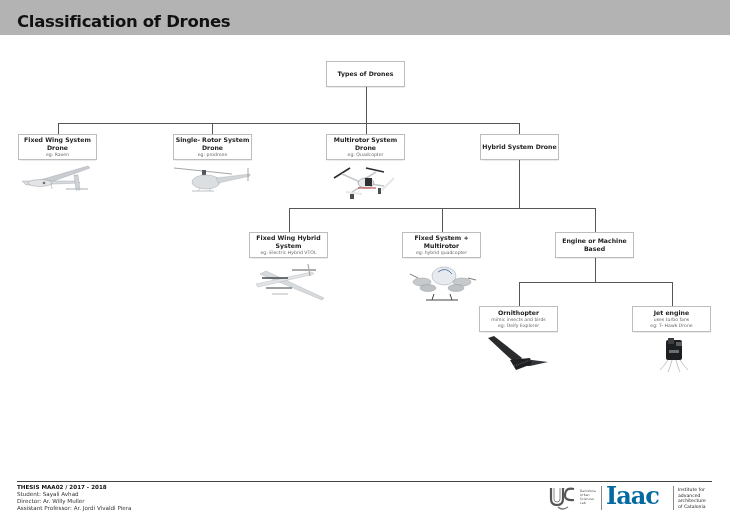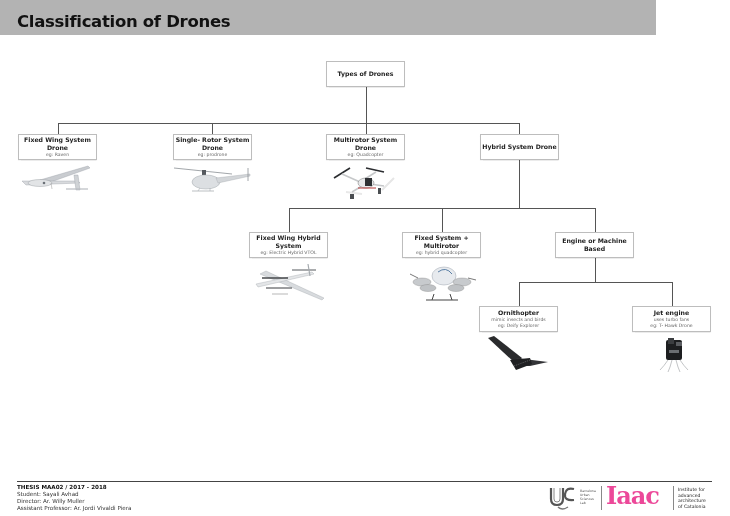--- a/index.html
+++ b/index.html
@@ -3,21 +3,21 @@
   <meta charset="utf-8">
   <style>
     html, body { margin: 0; padding: 0; }
     body {
       width: 730px; height: 516px; position: relative; overflow: hidden;
       background: #ffffff;
       font-family: "DejaVu Sans", sans-serif;
       color: #1a1a1a;
     }
     .header {
-      position: absolute; left: 0; top: 0; width: 656px; height: 35px;
+      position: absolute; left: 0; top: 0; width: 730px; height: 35px;
       background: #b3b3b3;
     }
     .title {
       position: absolute; left: 17px; top: 12px;
       font-size: 16.5px; font-weight: bold; color: #111; letter-spacing: -0.3px;
       font-family: "DejaVu Sans", sans-serif;
     }
     .line { position: absolute; background: #555; }
     .h { height: 1.2px; }
     .v { width: 1.2px; }
@@ -44,21 +44,21 @@
     }
     .footer-text .bold { font-weight: bold; color: #111; }
     .logo-ulc { position: absolute; left: 548px; top: 485px; }
     .logo-ulc-text {
       position: absolute; left: 580px; top: 489px;
       font-size: 3.2px; line-height: 4px; color: #555;
     }
     .logo-divider { position: absolute; width: 1px; background: #888; }
     .logo-iaac {
       position: absolute; left: 606px; top: 481px;
-      font-family: "DejaVu Serif", serif; font-weight: bold; font-size: 24px; color: #ec4899;
+      font-family: "DejaVu Serif", serif; font-weight: bold; font-size: 24px; color: #0369a1;
       letter-spacing: -1px;
     }
     .logo-iaac-text {
       position: absolute; left: 678px; top: 487px;
       font-size: 4.6px; line-height: 5.5px; color: #222;
     }
   </style>
 </head>
 <body>
 

